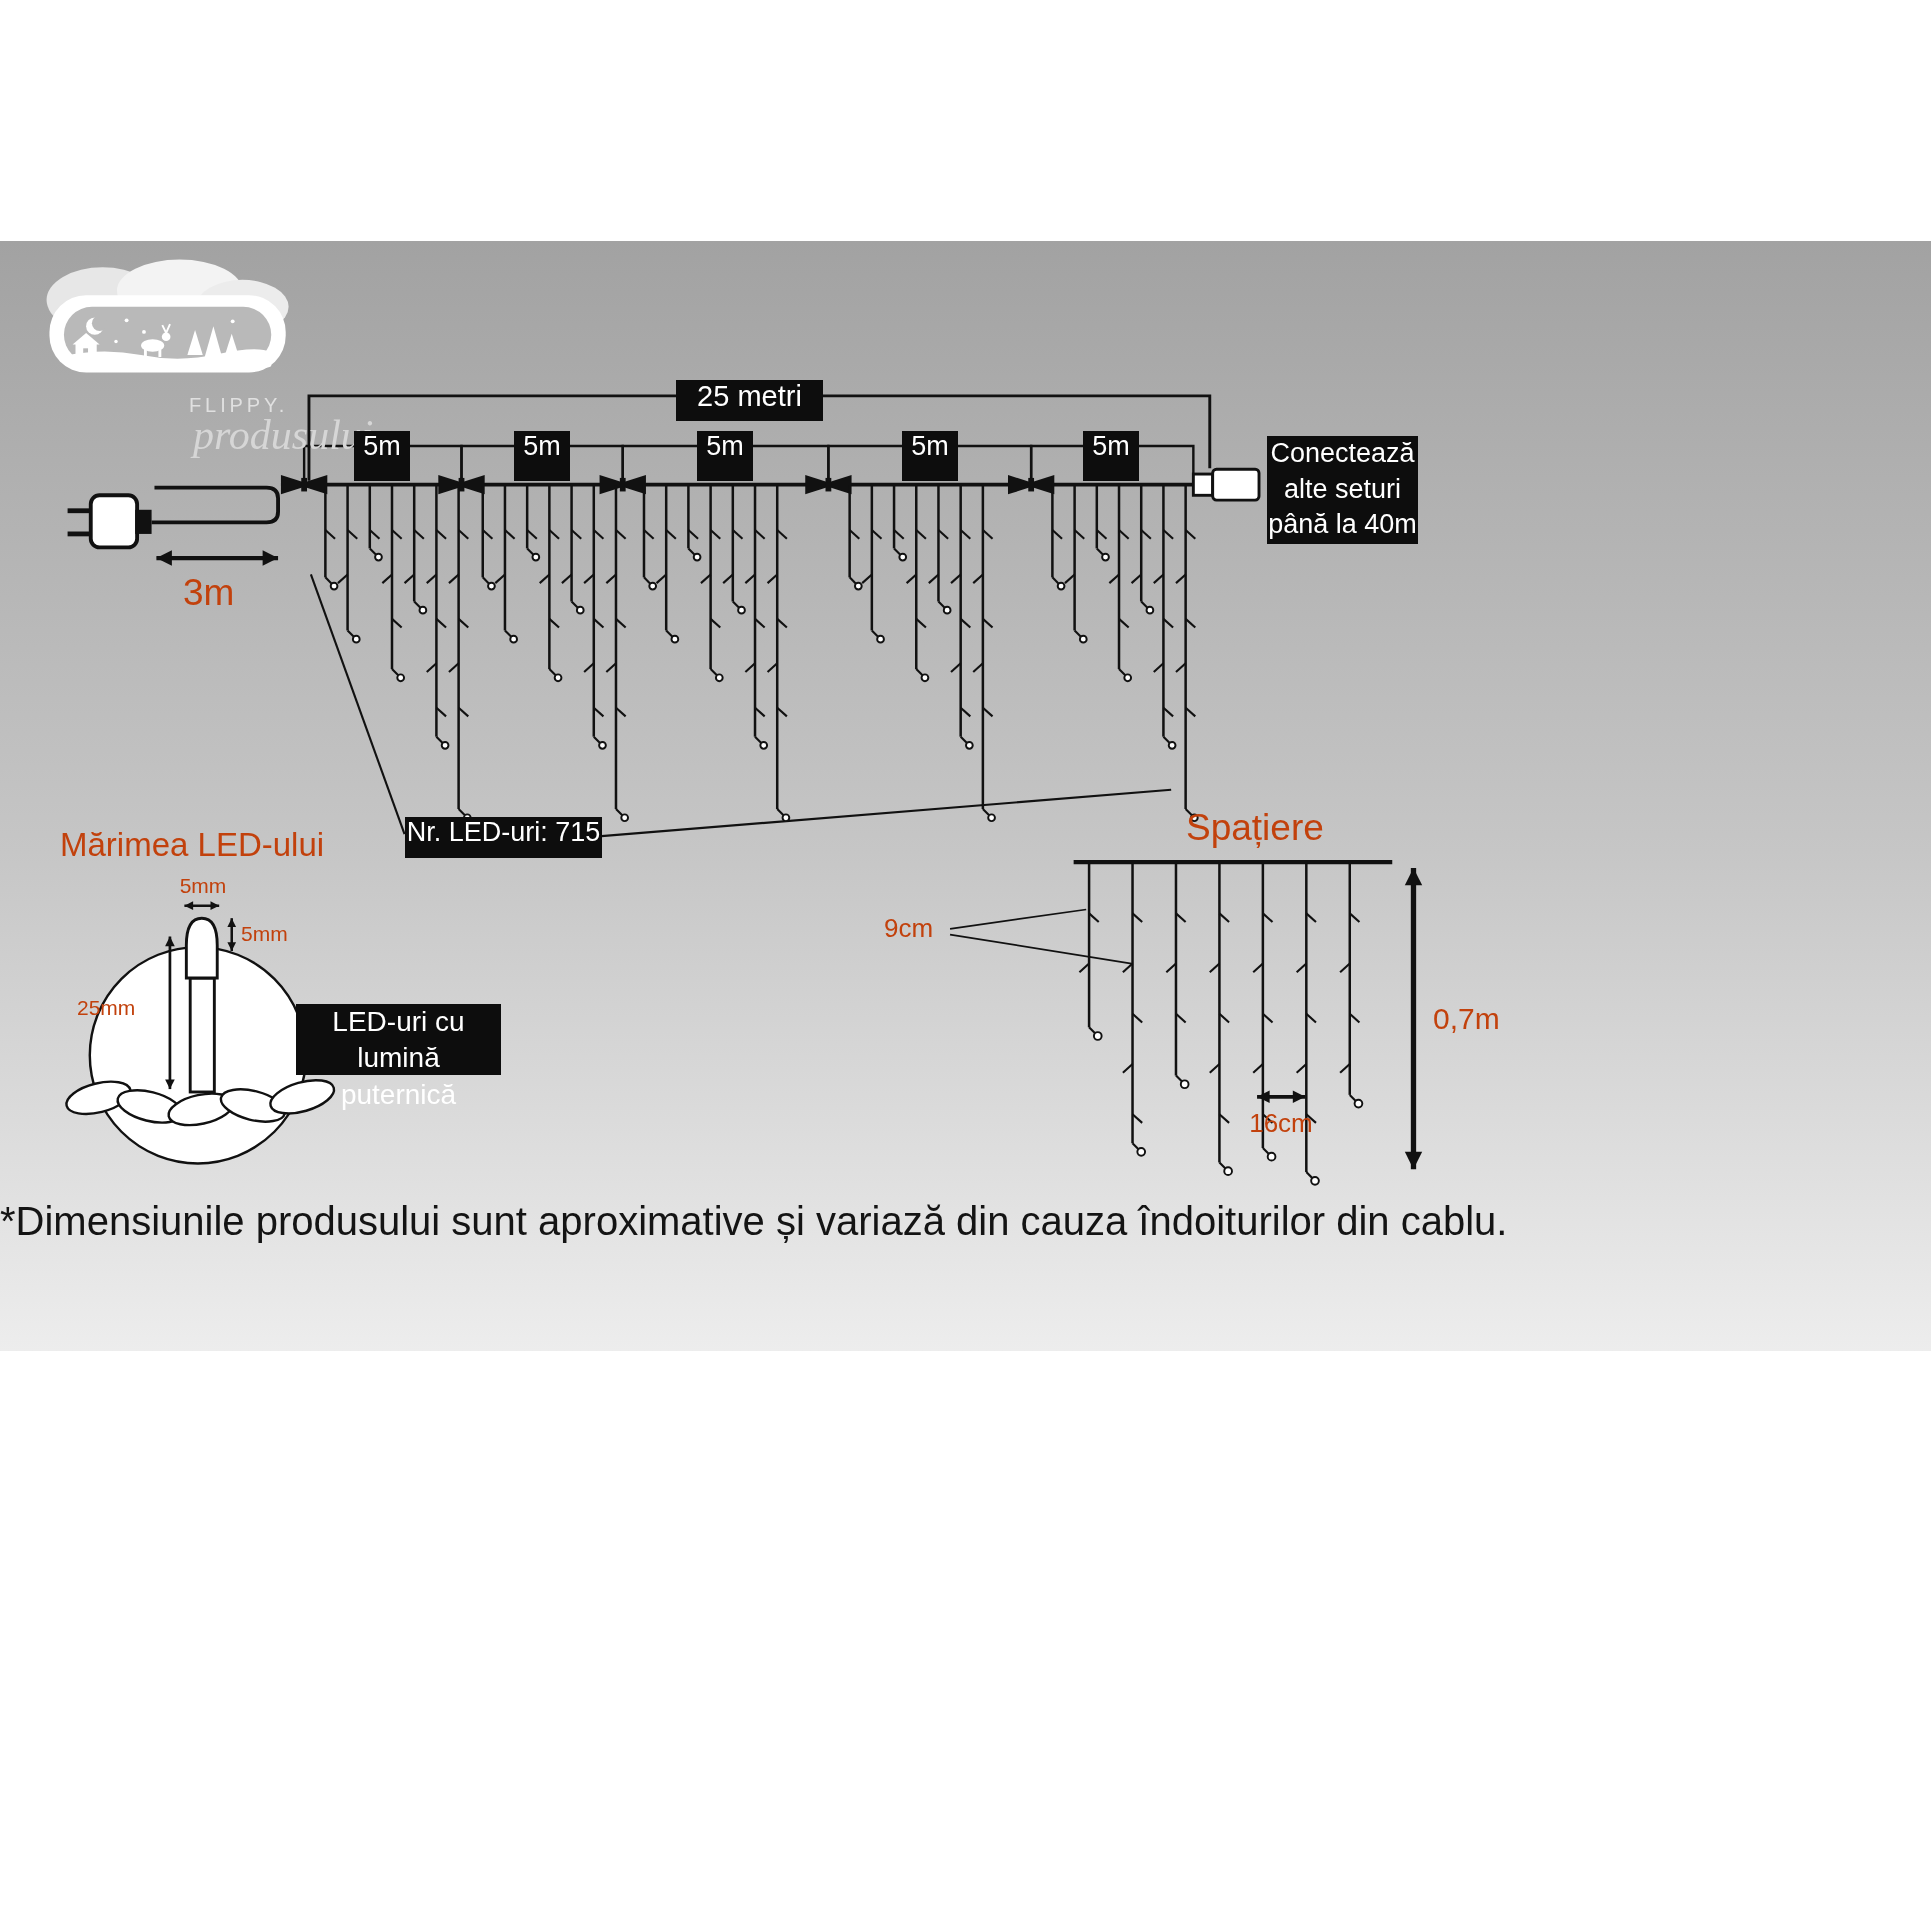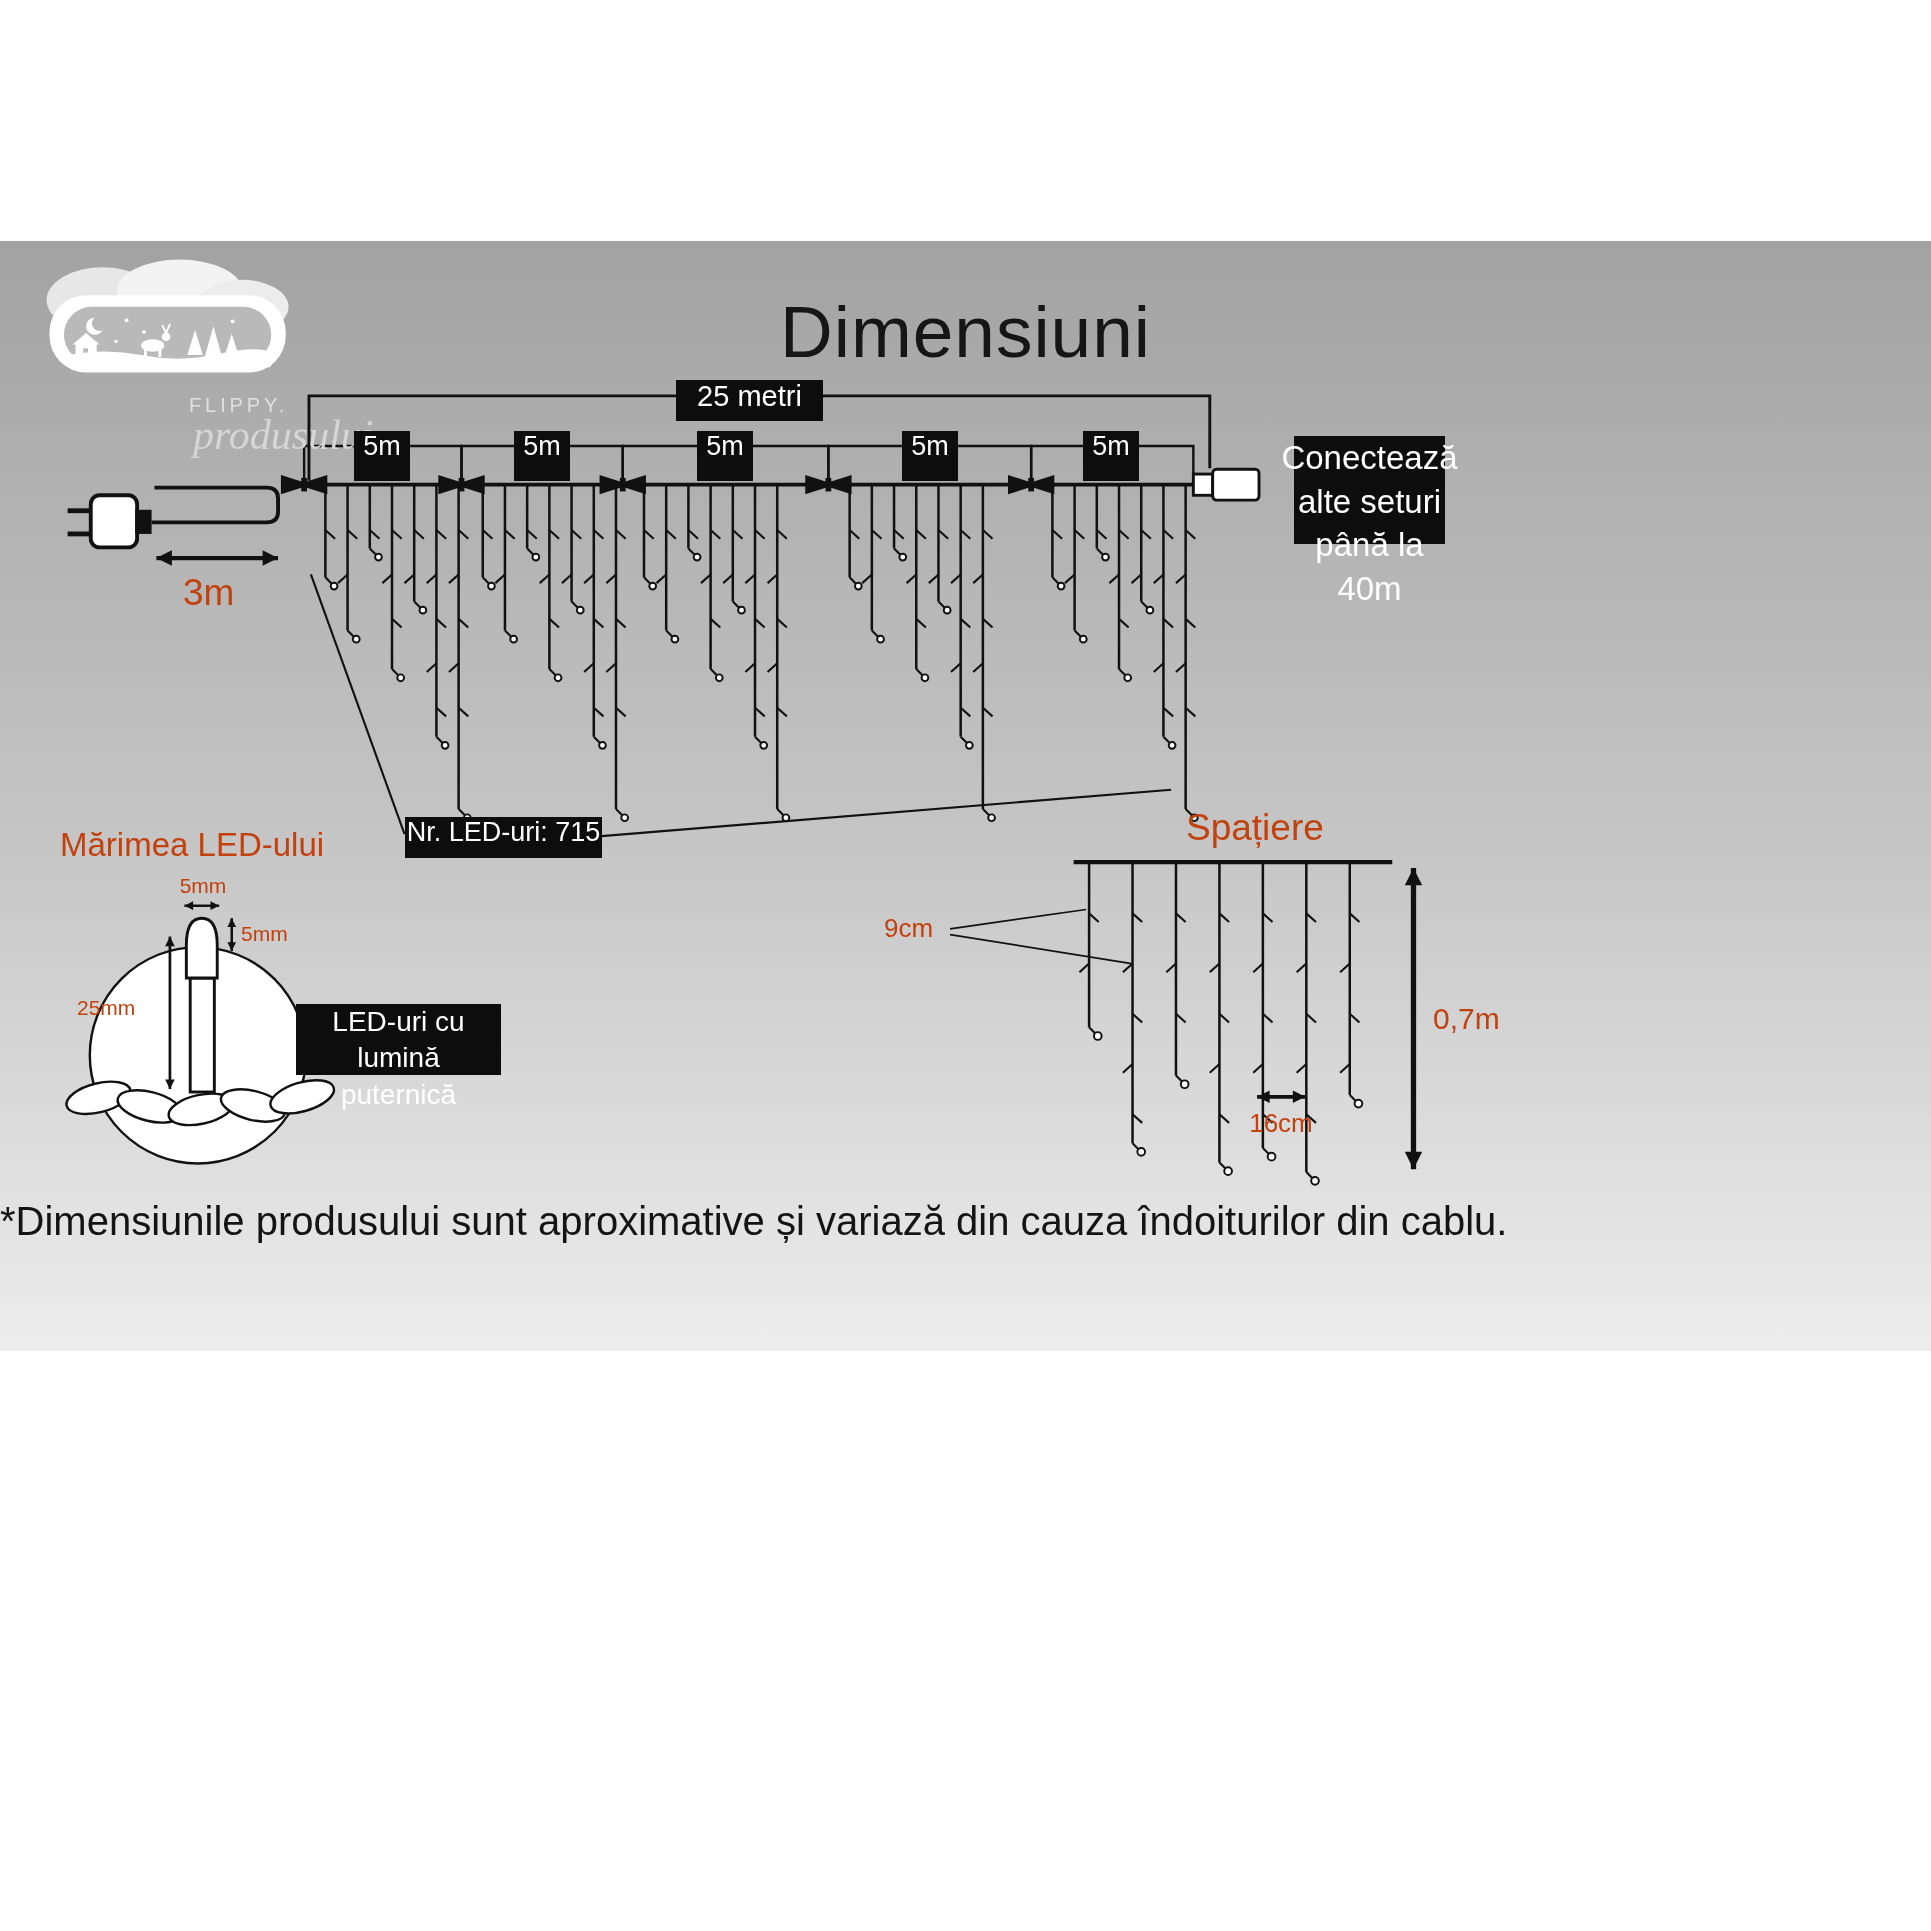--- a/index.html
+++ b/index.html
@@ -8,21 +8,21 @@
   .band{position:absolute;left:0;top:241px;width:1931px;height:1110px;
         background:linear-gradient(180deg,#a2a2a2 0%,#c6c6c6 55%,#ededed 100%)}
   #diagram-svg{position:absolute;left:0;top:0}
   .title{position:absolute;left:0;top:290px;width:1931px;text-align:center;
          font-size:73px;color:#161616;letter-spacing:1px}
   .blackbox{position:absolute;background:#0d0d0d;color:#fff;display:flex;flex-direction:column;
             align-items:center;justify-content:flex-start;text-align:center}
   #box-25m{left:676px;top:380px;width:147px;height:41px;font-size:29px}
   .box-5m{top:431px;width:56px;height:50px;font-size:27px}
   #box-5m-0{left:354px}#box-5m-1{left:514px}#box-5m-2{left:697px}#box-5m-3{left:902px}#box-5m-4{left:1083px}
-  #box-connect{left:1294px;top:436px;width:151px;height:108px;font-size:33px;line-height:1.32}
+  #box-connect{left:1267px;top:436px;width:151px;height:108px;font-size:27px;line-height:1.32}
   #box-ledcount{left:405px;top:817px;width:197px;height:41px;font-size:27px}
   #box-lednote{left:296px;top:1004px;width:205px;height:71px;font-size:28px;line-height:1.3}
   .lbl{position:absolute;color:#c2410c}
   #lbl-3m{left:183px;top:572px;font-size:37px}
   #heading-marime{left:60px;top:826px;font-size:33px}
   #heading-spatiere{left:1186px;top:807px;font-size:37px}
   #lbl-5mm-w{left:176px;top:874px;font-size:21px;width:54px;text-align:center}
   #lbl-5mm-h{left:241px;top:922px;font-size:21px}
   #lbl-25mm{left:77px;top:996px;font-size:21px}
   #lbl-9cm{left:884px;top:913px;font-size:26px}
@@ -508,21 +508,20 @@
           <rect x="128" y="104" width="3" height="10"></rect>
         <circle cx="136" cy="93" r="4.5"></circle>
         <path d="M136,89 L132,81 M136,89 L140,80" stroke="#fff" stroke-width="2" fill="none"></path>
       </g>
       <path d="M30,113 Q70,104 110,112 T190,111 T245,109 L245,123 Q245,126 216,126 H59 Q30,126 30,113 Z" fill="#fff"></path>
     </g>
   </svg>
   <div id="logo-brand">FLIPPY.</div>
   <div id="logo-sub">produsului</div>
 
-  <div class="title">Dimensiuni</div>
 
   <div class="blackbox" id="box-25m">
     <span>25 metri</span>
   </div>
   <div class="blackbox box-5m" id="box-5m-0">
     <span>5m</span>
   </div>
   <div class="blackbox box-5m" id="box-5m-1">
     <span>5m</span>
   </div>

